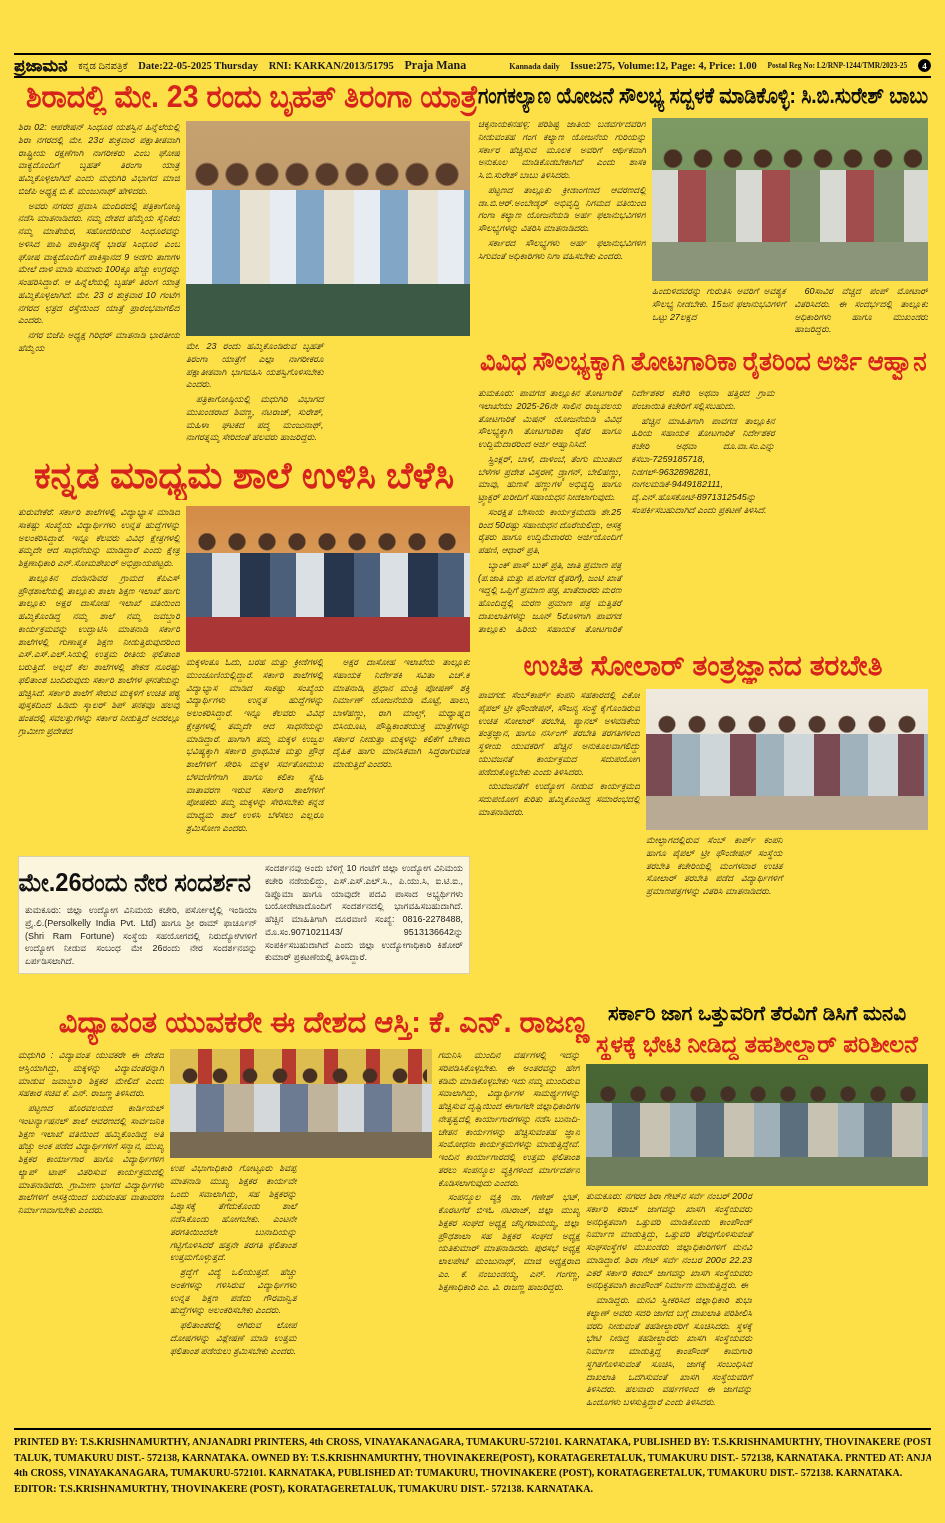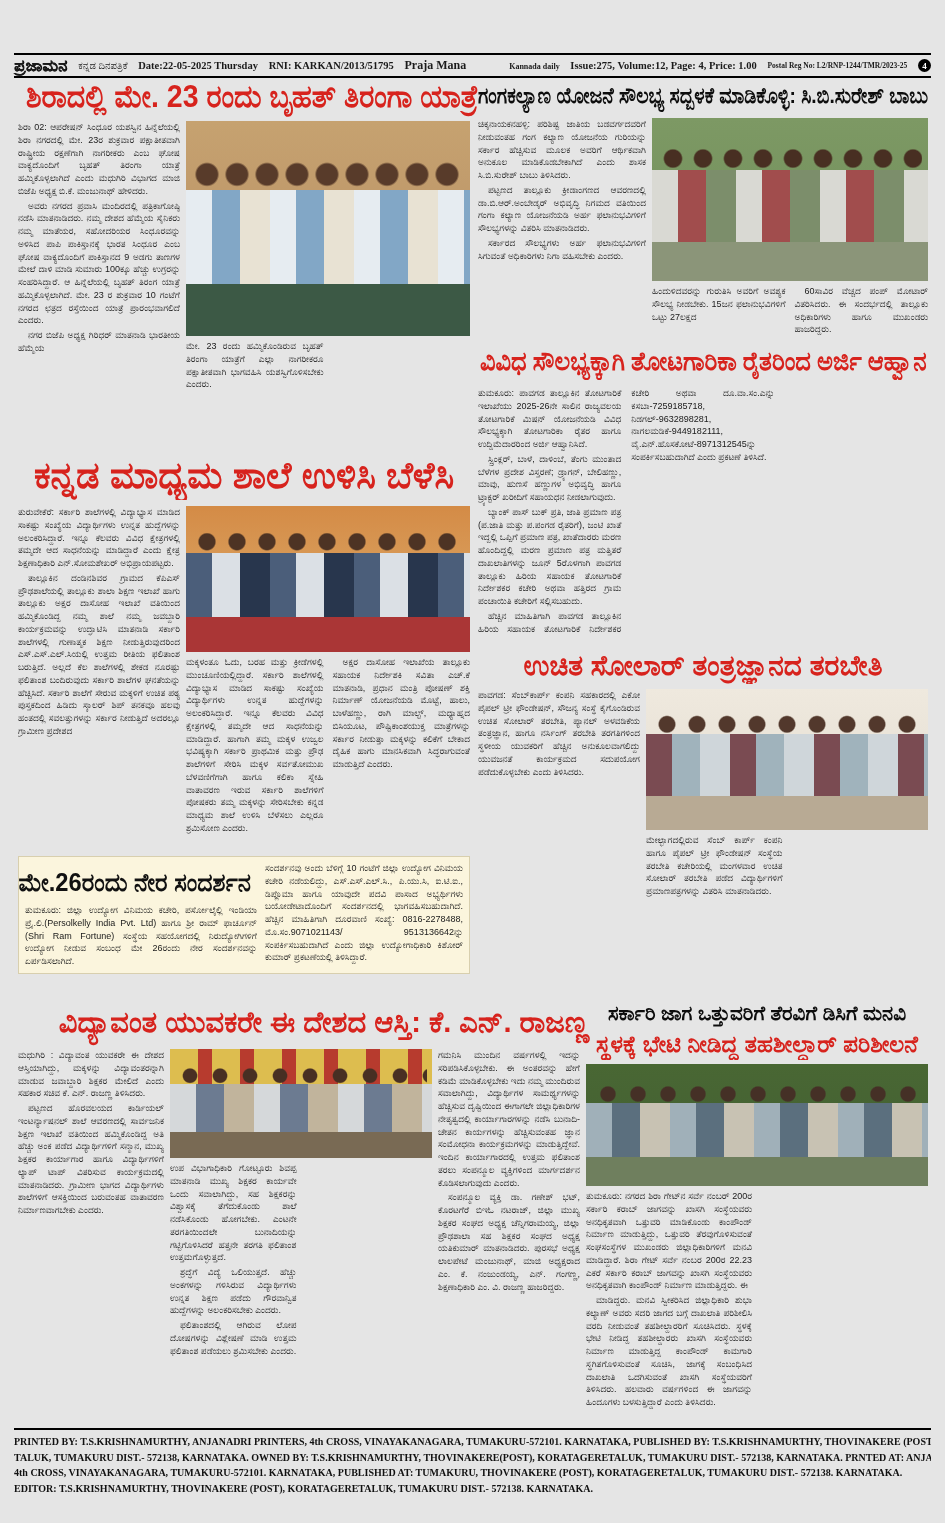--- a/index.html
+++ b/index.html
@@ -1,16 +1,16 @@
 <!DOCTYPE html>
 <html><head>
 <meta charset="utf-8">
 <style>
   html,body{margin:0;padding:0;background:#ffffff;}
-  #page{position:relative;width:945px;height:1523px;background:#e5e5e5;overflow:hidden;
+  #page{position:relative;width:945px;height:1523px;background:#fde047;overflow:hidden;
         font-family:"Liberation Sans", sans-serif;color:#1a1a1a;}
   
   .masthead{position:absolute;left:14px;top:53px;width:917px;height:21px;
     border-top:2px solid #000;border-bottom:2.5px solid #000;
     display:flex;align-items:center;gap:8px;justify-content:space-between;
     font-family:"Liberation Serif", serif;}
   .mh-logo{font-weight:bold;font-size:16px;letter-spacing:.5px;white-space:nowrap;
     text-shadow:.6px 0 #000;}
   .mh-sub{font-size:10px;white-space:nowrap;}
   .mh-date,.mh-rni,.mh-issue{font-weight:bold;font-size:10.5px;white-space:nowrap;}
@@ -20,21 +20,21 @@
   .mh-badge{width:13px;height:13px;border-radius:50%;background:#000;color:#fff;
     font-size:9px;font-weight:bold;display:flex;align-items:center;justify-content:center;flex:0 0 auto;}
   
   .hl{position:absolute;display:flex;align-items:center;justify-content:center;overflow:hidden;}
   .hl .fit{display:inline-block;white-space:nowrap;font-weight:bold;transform-origin:center;}
   .red{color:#d7231d;}
   .blk{color:#0d0d0d;}
   .hl-wrap .fit{white-space:normal;line-height:1.02;text-align:center;}
   
   .tcol{position:absolute;overflow:hidden;font-size:9px;line-height:1.42;text-align:justify;
-        column-fill:auto;}
+        column-fill:auto;font-style:italic;}
   .para{margin:0 0 2px 0;text-indent:10px;}
   .para:first-child{text-indent:0;}
   
   .photo{position:absolute;overflow:hidden;background:var(--c-top);filter:saturate(.92);}
   .ph-heads{position:absolute;left:2%;right:2%;top:14%;height:24%;
     background-image:radial-gradient(circle at 50% 45%, var(--c-head) 0 32%, rgba(0,0,0,0) 38%);
     background-size:30px 100%;background-repeat:repeat-x;}
   .ph-torsos{position:absolute;left:0;right:0;top:32%;height:46%;
     background:repeating-linear-gradient(90deg,var(--c-a) 0 26px,var(--c-b) 26px 54px,var(--c-c) 54px 84px);}
   .ph-ground{position:absolute;left:0;right:0;bottom:0;height:24%;background:var(--c-bot);}
@@ -85,20 +85,21 @@
       <p class="para">ಅವರು ನಗರದ ಪ್ರವಾಸಿ ಮಂದಿರದಲ್ಲಿ ಪತ್ರಿಕಾಗೋಷ್ಠಿ ನಡೆಸಿ ಮಾತನಾಡಿದರು. ನಮ್ಮ ದೇಶದ ಹೆಮ್ಮೆಯ ಸೈನಿಕರು ನಮ್ಮ ಮಾತೆಯರ, ಸಹೋದರಿಯರ ಸಿಂಧೂರವನ್ನು ಅಳಿಸಿದ ಪಾಪಿ ಪಾಕಿಸ್ತಾನಕ್ಕೆ ಭಾರತ ಸಿಂಧೂರ ಎಂಬ ಘೋಷ ವಾಕ್ಯದೊಂದಿಗೆ ಪಾಕಿಸ್ತಾನದ 9 ಅಡಗು ತಾಣಗಳ ಮೇಲೆ ದಾಳಿ ಮಾಡಿ ಸುಮಾರು 100ಕ್ಕೂ ಹೆಚ್ಚು ಉಗ್ರರನ್ನು ಸಂಹರಿಸಿದ್ದಾರೆ. ಆ ಹಿನ್ನೆಲೆಯಲ್ಲಿ ಬೃಹತ್ ತಿರಂಗ ಯಾತ್ರೆ ಹಮ್ಮಿಕೊಳ್ಳಲಾಗಿದೆ. ಮೇ. 23 ರ ಶುಕ್ರವಾರ 10 ಗಂಟೆಗೆ ನಗರದ ಛತ್ರದ ರಸ್ತೆಯಿಂದ ಯಾತ್ರೆ ಪ್ರಾರಂಭವಾಗಲಿದೆ ಎಂದರು.</p>
       <p class="para">ನಗರ ಬಿಜೆಪಿ ಅಧ್ಯಕ್ಷ ಗಿರಿಧರ್ ಮಾತನಾಡಿ ಭಾರತೀಯ ಹೆಮ್ಮೆಯ</p>
     </div>
   <div class="photo pA" style="left:186px;top:121px;width:284px;height:215px;">
     <div class="ph-heads"></div>
     <div class="ph-torsos"></div>
     <div class="ph-ground"></div>
   </div>
   <div class="tcol" style="left:186px;top:340px;width:284px;height:106px;column-count:2;column-gap:9px;">
       <p class="para">ಮೇ. 23 ರಂದು ಹಮ್ಮಿಕೊಂಡಿರುವ ಬೃಹತ್ ತಿರಂಗಾ ಯಾತ್ರೆಗೆ ಎಲ್ಲಾ ನಾಗರೀಕರೂ ಪಕ್ಷಾತೀತವಾಗಿ ಭಾಗವಹಿಸಿ ಯಶಸ್ವಿಗೊಳಿಸಬೇಕು ಎಂದರು.</p>
+      <p class="para">ಪತ್ರಿಕಾಗೋಷ್ಠಿಯಲ್ಲಿ ಮಧುಗಿರಿ ವಿಭಾಗದ ಮುಖಂಡರಾದ ಶಿವಣ್ಣ, ನಟರಾಜ್, ಸುರೇಶ್, ಮಹಿಳಾ ಘಟಕದ ಪದ್ಮ ಮಂಜುನಾಥ್, ನಾಗರತ್ನಮ್ಮ ಸೇರಿದಂತೆ ಹಲವರು ಹಾಜರಿದ್ದರು.</p>
     </div>
 
   <div class="hl" style="left:478px;top:79px;width:450px;height:34px;">
     <span class="fit blk" style="font-size: 22px; transform: scaleX(0.868726);">ಗಂಗಕಲ್ಯಾಣ ಯೋಜನೆ ಸೌಲಭ್ಯ ಸದ್ಬಳಕೆ ಮಾಡಿಕೊಳ್ಳಿ: ಸಿ.ಬಿ.ಸುರೇಶ್ ಬಾಬು</span>
   </div>
   <div class="tcol" style="left:478px;top:118px;width:168px;height:223px;">
       <p class="para">ಚಿಕ್ಕನಾಯಕನಹಳ್ಳಿ: ಪರಿಶಿಷ್ಟ ಜಾತಿಯ ಬಡವರ್ಗದವರಿಗೆ ನೀಡುವಂತಹ ಗಂಗ ಕಲ್ಯಾಣ ಯೋಜನೆಯ ಗುರಿಯನ್ನು ಸರ್ಕಾರ ಹೆಚ್ಚಿಸುವ ಮೂಲಕ ಅವರಿಗೆ ಆರ್ಥಿಕವಾಗಿ ಅನುಕೂಲ ಮಾಡಿಕೊಡಬೇಕಾಗಿದೆ ಎಂದು ಶಾಸಕ ಸಿ.ಬಿ.ಸುರೇಶ್ ಬಾಬು ತಿಳಿಸಿದರು.</p>
       <p class="para">ಪಟ್ಟಣದ ತಾಲ್ಲೂಕು ಕ್ರೀಡಾಂಗಣದ ಆವರಣದಲ್ಲಿ ಡಾ.ಬಿ.ಆರ್.ಅಂಬೇಡ್ಕರ್ ಅಭಿವೃದ್ಧಿ ನಿಗಮದ ವತಿಯಿಂದ ಗಂಗಾ ಕಲ್ಯಾಣ ಯೋಜನೆಯಡಿ ಅರ್ಹ ಫಲಾನುಭವಿಗಳಿಗೆ ಸೌಲಭ್ಯಗಳನ್ನು ವಿತರಿಸಿ ಮಾತನಾಡಿದರು.</p>
       <p class="para">ಸರ್ಕಾರದ ಸೌಲಭ್ಯಗಳು ಅರ್ಹ ಫಲಾನುಭವಿಗಳಿಗೆ ಸಿಗುವಂತೆ ಅಧಿಕಾರಿಗಳು ನಿಗಾ ವಹಿಸಬೇಕು ಎಂದರು.</p>
     </div>
@@ -111,20 +112,21 @@
       <p class="para">ಹಿಂದುಳಿದವರನ್ನು ಗುರುತಿಸಿ ಅವರಿಗೆ ಅವಶ್ಯಕ ಸೌಲಭ್ಯ ನೀಡಬೇಕು. 15ಜನ ಫಲಾನುಭವಿಗಳಿಗೆ ಒಟ್ಟು 27ಲಕ್ಷದ</p>
       <p class="para">60ಸಾವಿರ ವೆಚ್ಚದ ಪಂಪ್ ಮೋಟಾರ್ ವಿತರಿಸಿದರು. ಈ ಸಂದರ್ಭದಲ್ಲಿ ತಾಲ್ಲೂಕು ಅಧಿಕಾರಿಗಳು ಹಾಗೂ ಮುಖಂಡರು ಹಾಜರಿದ್ದರು.</p>
     </div>
 
   <div class="hl" style="left:478px;top:344px;width:450px;height:36px;font-family:Liberation Serif, serif;">
     <span class="fit red" style="font-size: 26px; transform: scaleX(0.929752);">ವಿವಿಧ ಸೌಲಭ್ಯಕ್ಕಾಗಿ ತೋಟಗಾರಿಕಾ ರೈತರಿಂದ ಅರ್ಜಿ ಆಹ್ವಾನ</span>
   </div>
   <div class="tcol" style="left:478px;top:387px;width:450px;height:253px;column-count:3;column-gap:10px;">
       <p class="para">ತುಮಕೂರು: ಪಾವಗಡ ತಾಲ್ಲೂಕಿನ ತೋಟಗಾರಿಕೆ ಇಲಾಖೆಯು 2025-26ನೇ ಸಾಲಿನ ರಾಜ್ಯವಲಯ ತೋಟಗಾರಿಕೆ ಮಿಷನ್ ಯೋಜನೆಯಡಿ ವಿವಿಧ ಸೌಲಭ್ಯಕ್ಕಾಗಿ ತೋಟಗಾರಿಕಾ ರೈತರ ಹಾಗೂ ಉದ್ದಿಮೆದಾರರಿಂದ ಅರ್ಜಿ ಆಹ್ವಾನಿಸಿದೆ.</p>
       <p class="para">ಸ್ಪ್ರಿಂಕ್ಲರ್, ಬಾಳೆ, ದಾಳಿಂಬೆ, ತೆಂಗು ಮುಂತಾದ ಬೆಳೆಗಳ ಪ್ರದೇಶ ವಿಸ್ತರಣೆ; ಡ್ರ್ಯಾಗನ್, ಬೇಲಿಹಣ್ಣು, ಮಾವು, ಹುಣಸೆ ಹಣ್ಣುಗಳ ಅಭಿವೃದ್ಧಿ ಹಾಗೂ ಟ್ರ್ಯಾಕ್ಟರ್ ಖರೀದಿಗೆ ಸಹಾಯಧನ ನೀಡಲಾಗುವುದು.</p>
+      <p class="para">ಸಂರಕ್ಷಿತ ಬೇಸಾಯ ಕಾರ್ಯಕ್ರಮದಡಿ ಶೇ.25 ರಿಂದ 50ರಷ್ಟು ಸಹಾಯಧನ ದೊರೆಯಲಿದ್ದು, ಆಸಕ್ತ ರೈತರು ಹಾಗೂ ಉದ್ದಿಮೆದಾರರು ಅರ್ಜಿಯೊಂದಿಗೆ ಪಹಣಿ, ಆಧಾರ್ ಪ್ರತಿ,</p>
       <p class="para">ಬ್ಯಾಂಕ್ ಪಾಸ್ ಬುಕ್ ಪ್ರತಿ, ಜಾತಿ ಪ್ರಮಾಣ ಪತ್ರ (ಪ.ಜಾತಿ ಮತ್ತು ಪ.ಪಂಗಡ ರೈತರಿಗೆ), ಜಂಟಿ ಖಾತೆ ಇದ್ದಲ್ಲಿ ಒಪ್ಪಿಗೆ ಪ್ರಮಾಣ ಪತ್ರ, ಖಾತೆದಾರರು ಮರಣ ಹೊಂದಿದ್ದಲ್ಲಿ ಮರಣ ಪ್ರಮಾಣ ಪತ್ರ ಮತ್ತಿತರೆ ದಾಖಲಾತಿಗಳನ್ನು ಜೂನ್ 5ರೊಳಗಾಗಿ ಪಾವಗಡ ತಾಲ್ಲೂಕು ಹಿರಿಯ ಸಹಾಯಕ ತೋಟಗಾರಿಕೆ ನಿರ್ದೇಶಕರ ಕಚೇರಿ ಅಥವಾ ಹತ್ತಿರದ ಗ್ರಾಮ ಪಂಚಾಯಿತಿ ಕಚೇರಿಗೆ ಸಲ್ಲಿಸಬಹುದು.</p>
       <p class="para">ಹೆಚ್ಚಿನ ಮಾಹಿತಿಗಾಗಿ ಪಾವಗಡ ತಾಲ್ಲೂಕಿನ ಹಿರಿಯ ಸಹಾಯಕ ತೋಟಗಾರಿಕೆ ನಿರ್ದೇಶಕರ ಕಚೇರಿ ಅಥವಾ ದೂ.ವಾ.ಸಂ.ಎನ್ನು ಕಸಬಾ-7259185718, ನಿಡಗಲ್-9632898281, ನಾಗಲಮಡಿಕೆ-9449182111, ವೈ.ಎನ್.ಹೊಸಕೋಟೆ-8971312545ನ್ನು ಸಂಪರ್ಕಿಸಬಹುದಾಗಿದೆ ಎಂದು ಪ್ರಕಟಣೆ ತಿಳಿಸಿದೆ.</p>
     </div>
 
   <div class="hl" style="left:18px;top:452px;width:452px;height:48px;">
     <span class="fit red" style="font-size:37px;">ಕನ್ನಡ ಮಾಧ್ಯಮ ಶಾಲೆ ಉಳಿಸಿ ಬೆಳೆಸಿ</span>
   </div>
   <div class="tcol" style="left:18px;top:506px;width:162px;height:344px;">
       <p class="para">ತುರುವೇಕೆರೆ: ಸರ್ಕಾರಿ ಶಾಲೆಗಳಲ್ಲಿ ವಿದ್ಯಾಭ್ಯಾಸ ಮಾಡಿದ ಸಾಕಷ್ಟು ಸಂಖ್ಯೆಯ ವಿದ್ಯಾರ್ಥಿಗಳು ಉನ್ನತ ಹುದ್ದೆಗಳನ್ನು ಅಲಂಕರಿಸಿದ್ದಾರೆ. ಇನ್ನೂ ಕೆಲವರು ವಿವಿಧ ಕ್ಷೇತ್ರಗಳಲ್ಲಿ ತಮ್ಮದೇ ಆದ ಸಾಧನೆಯನ್ನು ಮಾಡಿದ್ದಾರೆ ಎಂದು ಕ್ಷೇತ್ರ ಶಿಕ್ಷಣಾಧಿಕಾರಿ ಎನ್.ಸೋಮಶೇಖರ್ ಅಭಿಪ್ರಾಯಪಟ್ಟರು.</p>
       <p class="para">ತಾಲ್ಲೂಕಿನ ದಂಡಿನಶಿವರ ಗ್ರಾಮದ ಕೆಪಿಎಸ್ ಪ್ರೌಢಶಾಲೆಯಲ್ಲಿ ತಾಲ್ಲೂಕು ಶಾಲಾ ಶಿಕ್ಷಣ ಇಲಾಖೆ ಹಾಗು ತಾಲ್ಲೂಕು ಅಕ್ಷರ ದಾಸೋಹ ಇಲಾಖೆ ವತಿಯಿಂದ ಹಮ್ಮಿಕೊಂಡಿದ್ದ ನಮ್ಮ ಶಾಲೆ ನಮ್ಮ ಜವಬ್ದಾರಿ ಕಾರ್ಯಕ್ರಮವನ್ನು ಉದ್ಘಾಟಿಸಿ ಮಾತನಾಡಿ ಸರ್ಕಾರಿ ಶಾಲೆಗಳಲ್ಲಿ ಗುಣಾತ್ಮಕ ಶಿಕ್ಷಣ ನೀಡುತ್ತಿರುವುದರಿಂದ ಎಸ್.ಎಸ್.ಎಲ್.ಸಿಯಲ್ಲಿ ಉತ್ತಮ ರೀತಿಯ ಫಲಿತಾಂಶ ಬರುತ್ತಿದೆ. ಅಲ್ಲದೆ ಕೆಲ ಶಾಲೆಗಳಲ್ಲಿ ಶೇಕಡ ನೂರಷ್ಟು ಫಲಿತಾಂಶ ಬಂದಿರುವುದು ಸರ್ಕಾರಿ ಶಾಲೆಗಳ ಘನತೆಯನ್ನು ಹೆಚ್ಚಿಸಿದೆ. ಸರ್ಕಾರಿ ಶಾಲೆಗೆ ಸೇರುವ ಮಕ್ಕಳಿಗೆ ಉಚಿತ ಪಠ್ಯ ಪುಸ್ತಕದಿಂದ ಹಿಡಿದು ಸ್ಕಾಲರ್ ಶಿಪ್ ತನಕವೂ ಹಲವು ಹಂತದಲ್ಲಿ ಸವಲತ್ತುಗಳನ್ನು ಸರ್ಕಾರ ನೀಡುತ್ತಿದೆ ಅದರಲ್ಲೂ ಗ್ರಾಮೀಣ ಪ್ರದೇಶದ</p>
@@ -147,20 +149,21 @@
       <div class="ibox-lead">ತುಮಕೂರು: ಜಿಲ್ಲಾ ಉದ್ಯೋಗ ವಿನಿಮಯ ಕಚೇರಿ, ಪರ್ಸೋಲ್ಕೆಲ್ಲಿ ಇಂಡಿಯಾ ಪ್ರೈ.ಲಿ.(Persolkelly India Pvt. Ltd) ಹಾಗೂ ಶ್ರೀ ರಾಮ್ ಫಾರ್ಚೂನ್ (Shri Ram Fortune) ಸಂಸ್ಥೆಯ ಸಹಯೋಗದಲ್ಲಿ ನಿರುದ್ಯೋಗಿಗಳಿಗೆ ಉದ್ಯೋಗ ನೀಡುವ ಸಂಬಂಧ ಮೇ 26ರಂದು ನೇರ ಸಂದರ್ಶನವನ್ನು ಏರ್ಪಡಿಸಲಾಗಿದೆ.</div>
     </div>
     <div class="ibox-right">ಸಂದರ್ಶನವು ಅಂದು ಬೆಳಿಗ್ಗೆ 10 ಗಂಟೆಗೆ ಜಿಲ್ಲಾ ಉದ್ಯೋಗ ವಿನಿಮಯ ಕಚೇರಿ ನಡೆಯಲಿದ್ದು, ಎಸ್.ಎಸ್.ಎಲ್.ಸಿ., ಪಿ.ಯು.ಸಿ, ಐ.ಟಿ.ಐ., ಡಿಪ್ಲೊಮಾ ಹಾಗೂ ಯಾವುದೇ ಪದವಿ ಪಾಸಾದ ಅಭ್ಯರ್ಥಿಗಳು ಬಯೋಡೇಟಾದೊಂದಿಗೆ ಸಂದರ್ಶನದಲ್ಲಿ ಭಾಗವಹಿಸಬಹುದಾಗಿದೆ. ಹೆಚ್ಚಿನ ಮಾಹಿತಿಗಾಗಿ ದೂರವಾಣಿ ಸಂಖ್ಯೆ: 0816-2278488, ಮೊ.ಸಂ.9071021143/ 9513136642ನ್ನು ಸಂಪರ್ಕಿಸಬಹುದಾಗಿದೆ ಎಂದು ಜಿಲ್ಲಾ ಉದ್ಯೋಗಾಧಿಕಾರಿ ಕಿಶೋರ್ ಕುಮಾರ್ ಪ್ರಕಟಣೆಯಲ್ಲಿ ತಿಳಿಸಿದ್ದಾರೆ.</div>
   </div>
 
   <div class="hl" style="left:478px;top:648px;width:450px;height:36px;">
     <span class="fit red" style="font-size:28px;">ಉಚಿತ ಸೋಲಾರ್ ತಂತ್ರಜ್ಞಾನದ ತರಬೇತಿ</span>
   </div>
   <div class="tcol" style="left:478px;top:689px;width:162px;height:286px;">
       <p class="para">ಪಾವಗಡ: ಸೆಂಬ್‌ಕಾರ್ಪ್ ಕಂಪನಿ ಸಹಕಾರದಲ್ಲಿ ಎಕೋ ಪೈಪಲ್ ಟ್ರೀ ಫೌಂಡೇಷನ್, ಸೌಜನ್ಯ ಸಂಸ್ಥೆ ಕೈಗೊಂಡಿರುವ ಉಚಿತ ಸೋಲಾರ್ ತರಬೇತಿ, ಪ್ಯಾನಲ್ ಅಳವಡಿಕೆಯ ತಂತ್ರಜ್ಞಾನ, ಹಾಗೂ ನರ್ಸಿಂಗ್ ತರಬೇತಿ ತರಗತಿಗಳಿಂದ ಸ್ಥಳೀಯ ಯುವಕರಿಗೆ ಹೆಚ್ಚಿನ ಅನುಕೂಲವಾಗಲಿದ್ದು ಯುವಜನತೆ ಕಾರ್ಯಕ್ರಮದ ಸದುಪಯೋಗ ಪಡೆದುಕೊಳ್ಳಬೇಕು ಎಂದು ತಿಳಿಸಿದರು.</p>
+      <p class="para">ಯುವಜನತೆಗೆ ಉದ್ಯೋಗ ನೀಡುವ ಕಾರ್ಯಕ್ರಮದ ಸದುಪಯೋಗ ಕುರಿತು ಹಮ್ಮಿಕೊಂಡಿದ್ದ ಸಮಾರಂಭದಲ್ಲಿ ಮಾತನಾಡಿದರು.</p>
     </div>
   <div class="photo pS" style="left:646px;top:689px;width:282px;height:141px;">
     <div class="ph-heads"></div>
     <div class="ph-torsos"></div>
     <div class="ph-ground"></div>
   </div>
   <div class="tcol" style="left:646px;top:834px;width:282px;height:141px;column-count:2;column-gap:9px;">
       <p class="para">ಮೇಲ್ಭಾಗದಲ್ಲಿರುವ ಸೆಂಬ್ ಕಾರ್ಪ್ ಕಂಪನಿ ಹಾಗೂ ಪೈಪಲ್ ಟ್ರೀ ಫೌಂಡೇಷನ್ ಸಂಸ್ಥೆಯ ತರಬೇತಿ ಕಚೇರಿಯಲ್ಲಿ ಮಂಗಳವಾರ ಉಚಿತ ಸೋಲಾರ್ ತರಬೇತಿ ಪಡೆದ ವಿದ್ಯಾರ್ಥಿಗಳಿಗೆ ಪ್ರಮಾಣಪತ್ರಗಳನ್ನು ವಿತರಿಸಿ ಮಾತನಾಡಿದರು.</p>
     </div>
 

